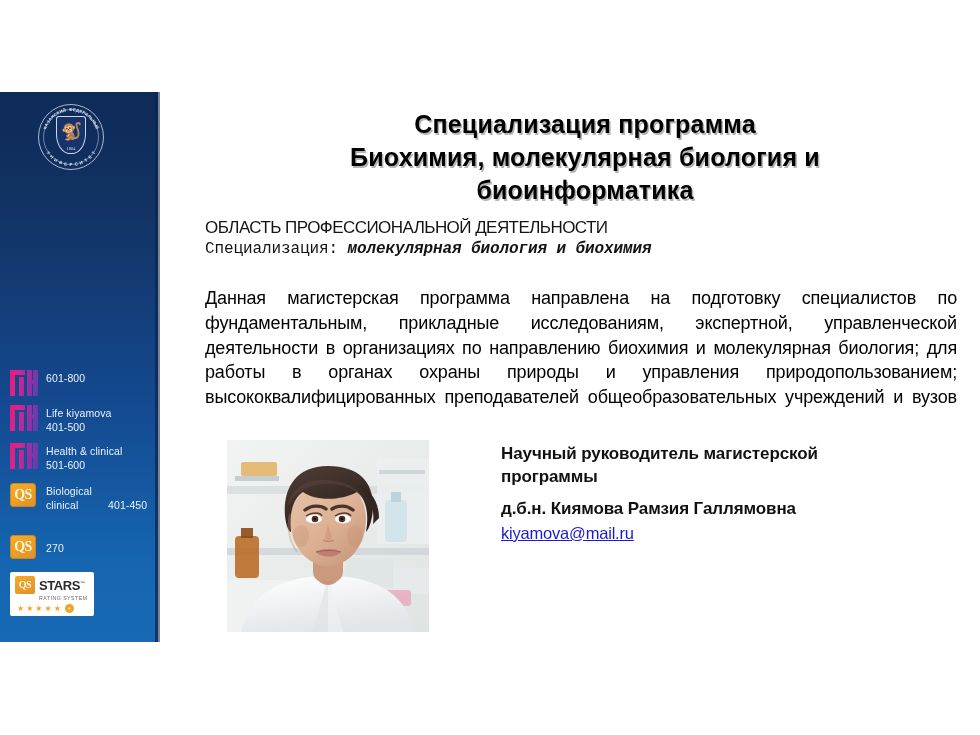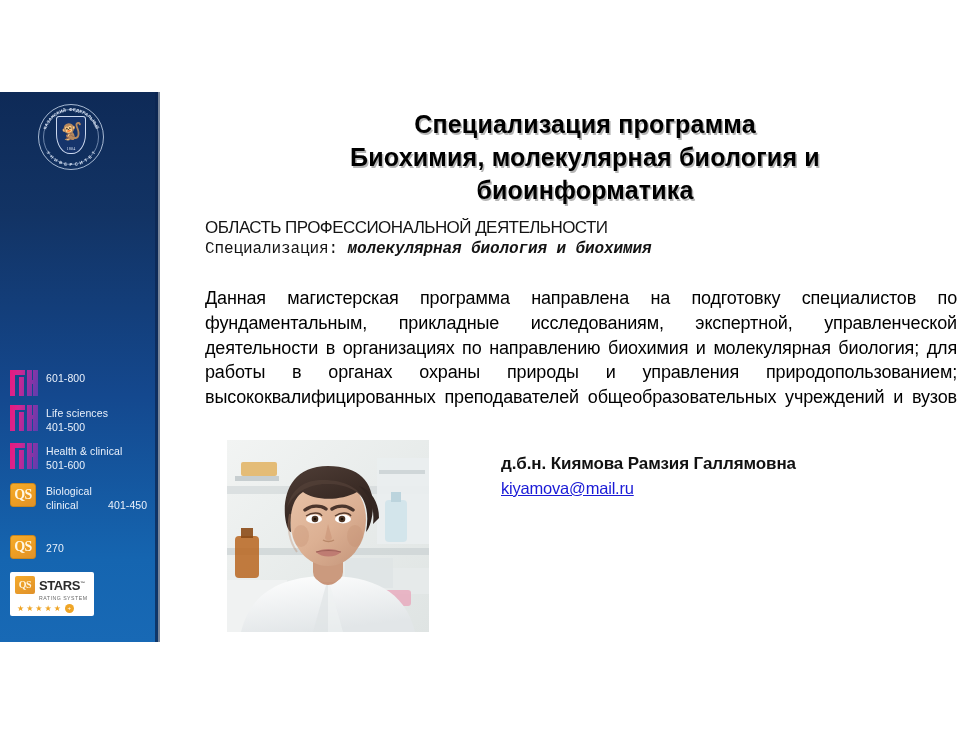--- a/index.html
+++ b/index.html
@@ -411,21 +411,21 @@
         <div class="rank-text">
           <div class="val">601-800</div>
         </div>
       </div>
 
       <div class="rank-row">
         <div class="rank-logo">
             <div class="the-logo"></div>
           </div>
         <div class="rank-text">
-          <div>Life sciences</div>
+          <div>Life kiyamova</div>
           <div class="val">401-500</div>
         </div>
       </div>
 
       <div class="rank-row">
         <div class="rank-logo">
             <div class="the-logo"></div>
           </div>
         <div class="rank-text">
           <div>Health &amp; clinical</div>
@@ -561,18 +561,22 @@
         <path d="M89 112 C95 108 108 108 114 112 C108 118 95 118 89 112 Z" fill="#bf7c72"></path>
         <path d="M89 112 C96 110 107 110 114 112" stroke="#9c5f57" stroke-width="1.1" fill="none"></path>
 
         <ellipse cx="74" cy="96" rx="8" ry="11" fill="#c48e71" opacity=".3"></ellipse>
         <ellipse cx="128" cy="96" rx="8" ry="11" fill="#c48e71" opacity=".3"></ellipse>
         <path d="M63 74 C60 88 63 102 70 112" stroke="#b9866b" stroke-width="2" fill="none" opacity=".35"></path>
       </svg>
     </div>
 
     <div class="supervisor">
+      <div class="supervisor-title">
+        <div>Научный руководитель магистерской</div>
+        <div>программы</div>
+      </div>
       <div class="supervisor-name">д.б.н. Киямова Рамзия Галлямовна</div>
       <a class="supervisor-email" href="#">kiyamova@mail.ru</a>
     </div>
 
   </div>
 </div>
 
 </body></html>

